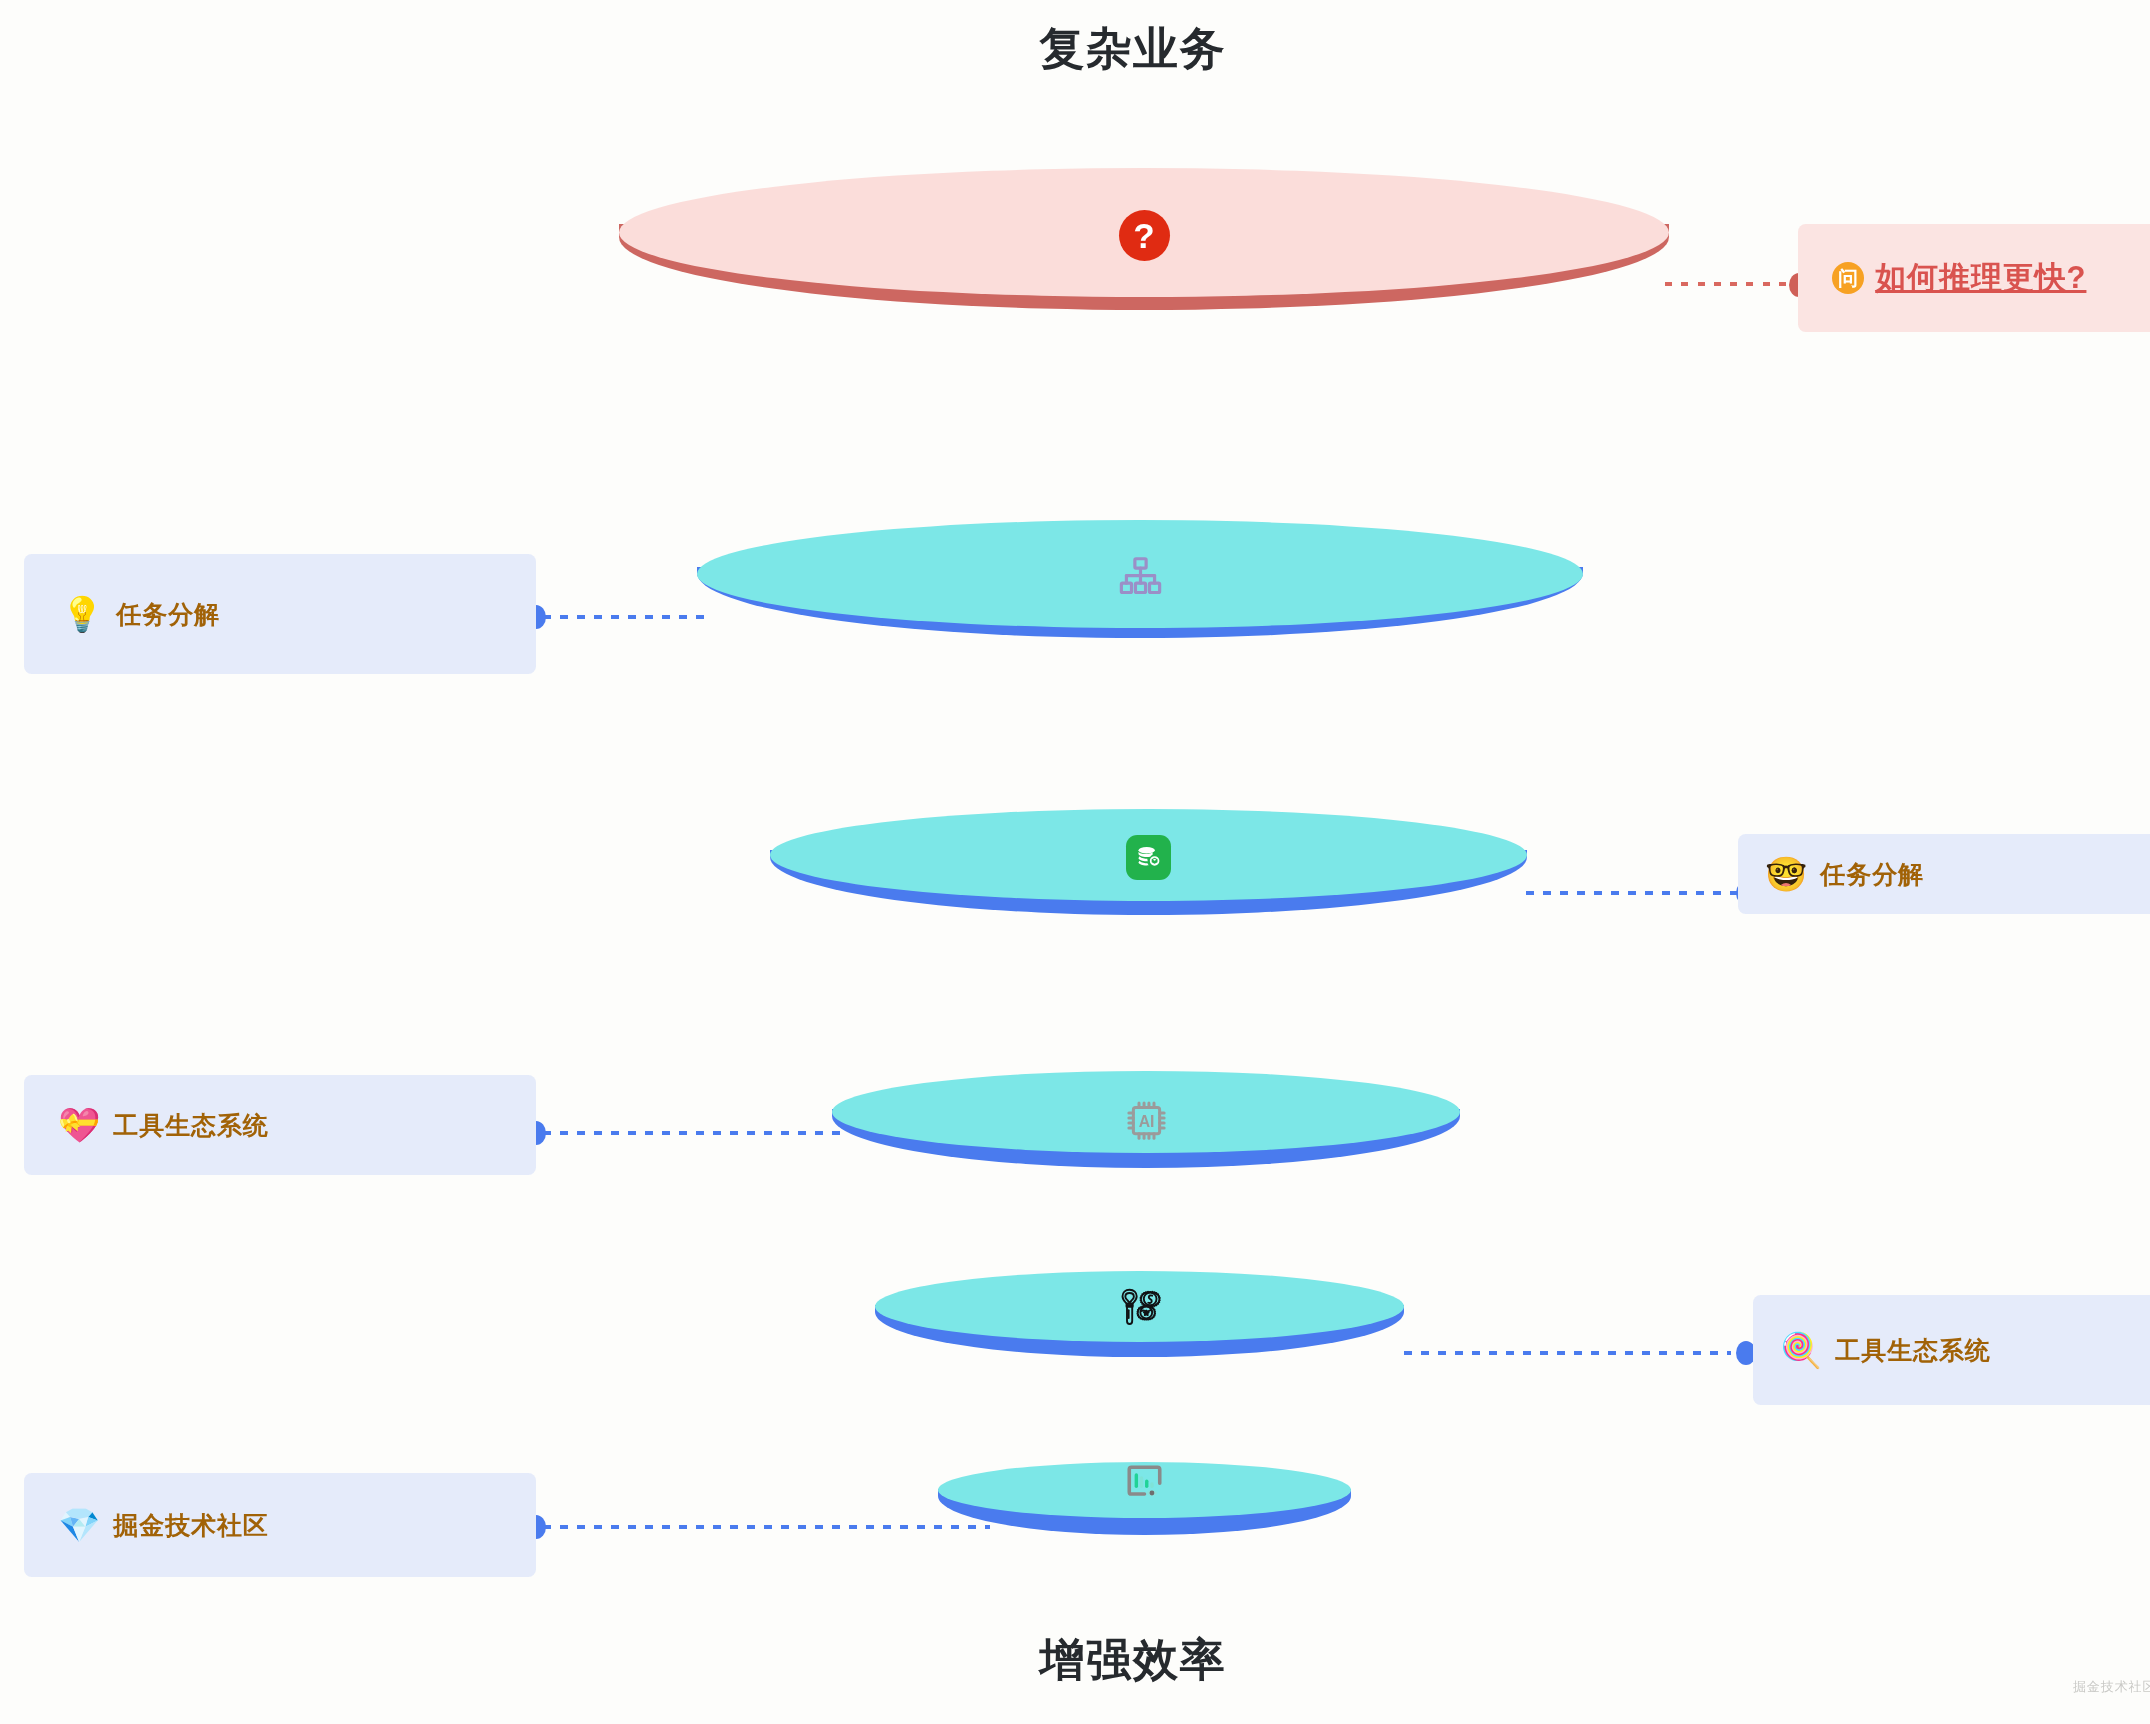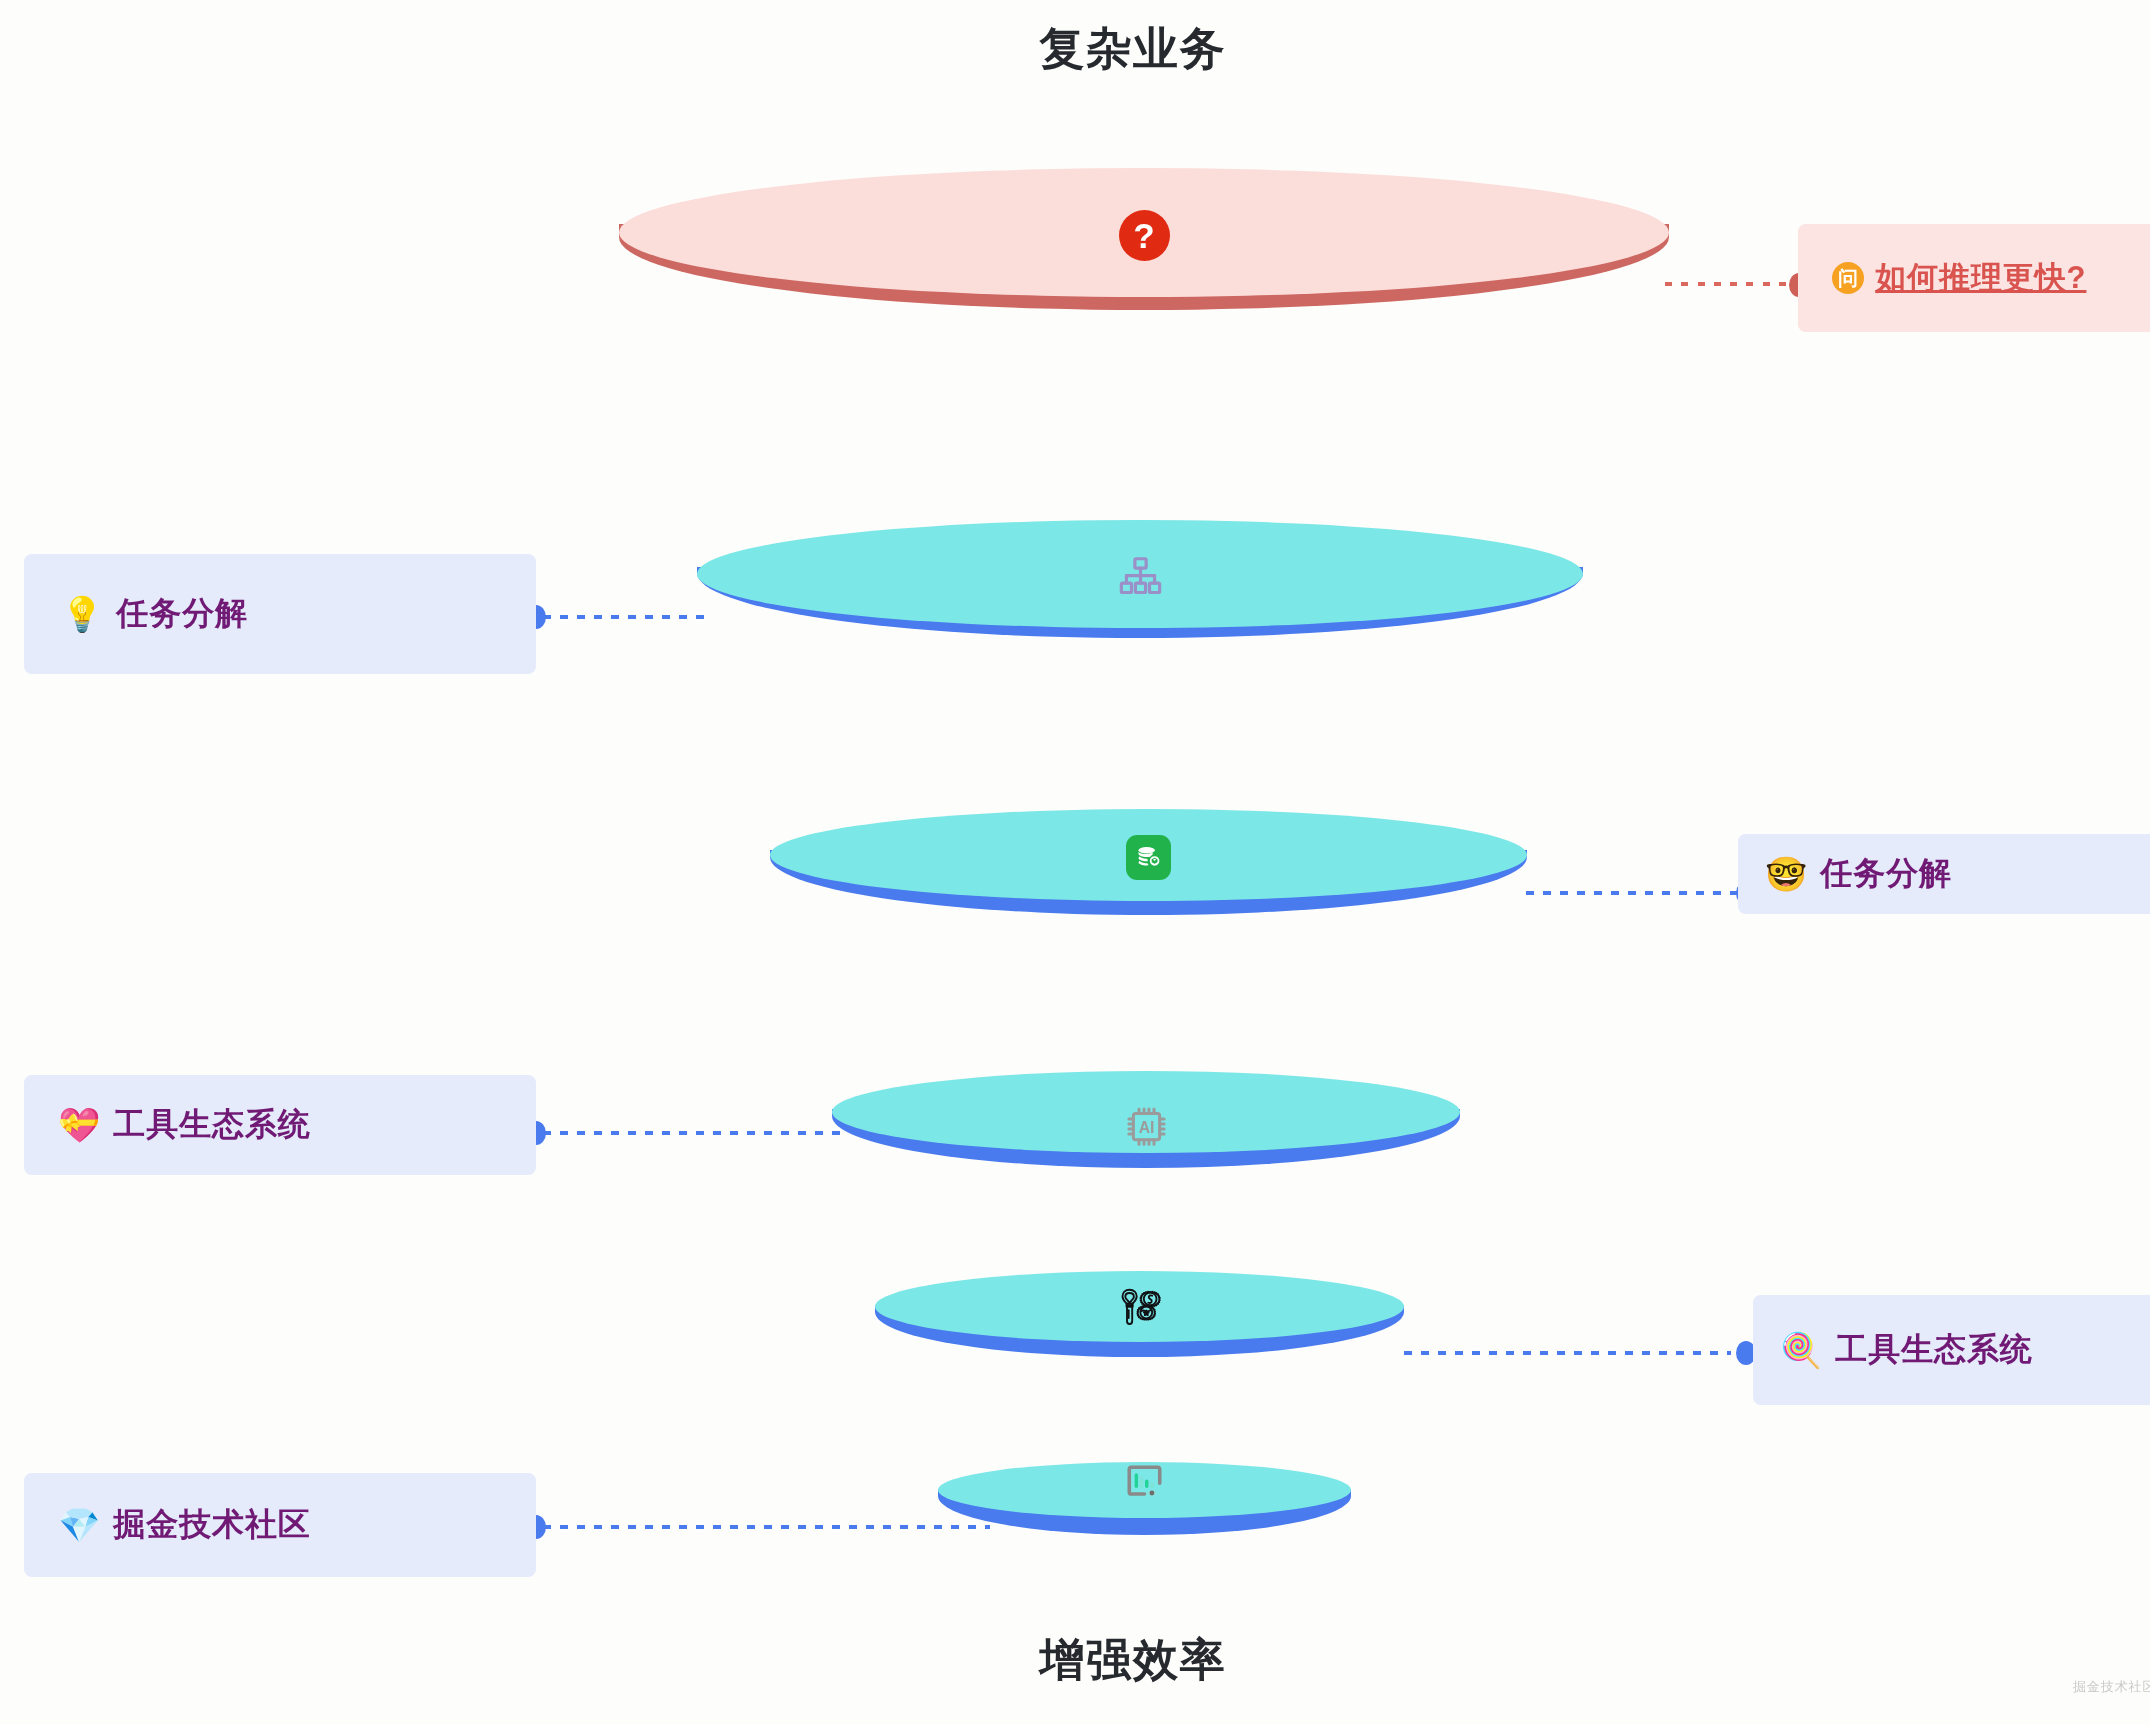--- a/index.html
+++ b/index.html
@@ -42,21 +42,21 @@
     border-radius:7.7px;
     display:flex;align-items:center;
     box-sizing:border-box;
   }
   .label-card .emoji{
     font-size:34px;line-height:1;
     margin-right:13px;
     display:inline-block;
   }
   .label-card .txt{
-    font-size:32px;font-weight:700;color:#701a75;letter-spacing:0.9px;
+    font-size:25px;font-weight:700;color:#a16207;letter-spacing:0.9px;
     white-space:nowrap;
   }
   .label-card.question .txt{color:#D9534F;font-size:31px;text-decoration:underline;}
   .label-card.question .qbadge{
     width:32px;height:32px;border-radius:50%;
     background:#F7A123;color:#fff;
     font-size:20px;font-weight:700;
     display:flex;align-items:center;justify-content:center;
     margin-right:11.2px;flex:0 0 auto;
   }
@@ -155,21 +155,21 @@
   <div class="dot" style="left:1736px;top:881px;"></div>
 
   <div class="label-card" style="left:1738px;top:834px;width:505px;height:80px;background:#E5EBFA;padding-left:27px;">
     <span class="emoji">🤓</span>
     <span class="txt">任务分解</span>
   </div>
 
   <div class="cyl" style="left:832px;top:1071px;width:628px;height:138px;">
     <div class="side" style="background:#4A7BEE;top:38px;height:59px;border-bottom-left-radius:50% 52px;border-bottom-right-radius:50% 52px;"></div>
     <div class="top" style="background:#7CE7E7;height:82px;"></div>
-    <div class="icon" style="top:32px;height:46px;">
+    <div class="icon" style="top:26px;height:46px;">
       <svg width="45" height="45" viewBox="0 0 24 24">
         <g fill="none" stroke="#9B9B9B" stroke-width="1.6" stroke-linecap="round">
           <rect x="5" y="5" width="14" height="14" rx="1.2"></rect>
           <line x1="8" y1="5" x2="8" y2="2.6"></line>
             <line x1="10.7" y1="5" x2="10.7" y2="2.6"></line>
           <line x1="13.3" y1="5" x2="13.3" y2="2.6"></line>
             <line x1="16" y1="5" x2="16" y2="2.6"></line>
           <line x1="8" y1="19" x2="8" y2="21.4"></line>
             <line x1="10.7" y1="19" x2="10.7" y2="21.4"></line>
           <line x1="13.3" y1="19" x2="13.3" y2="21.4"></line>

